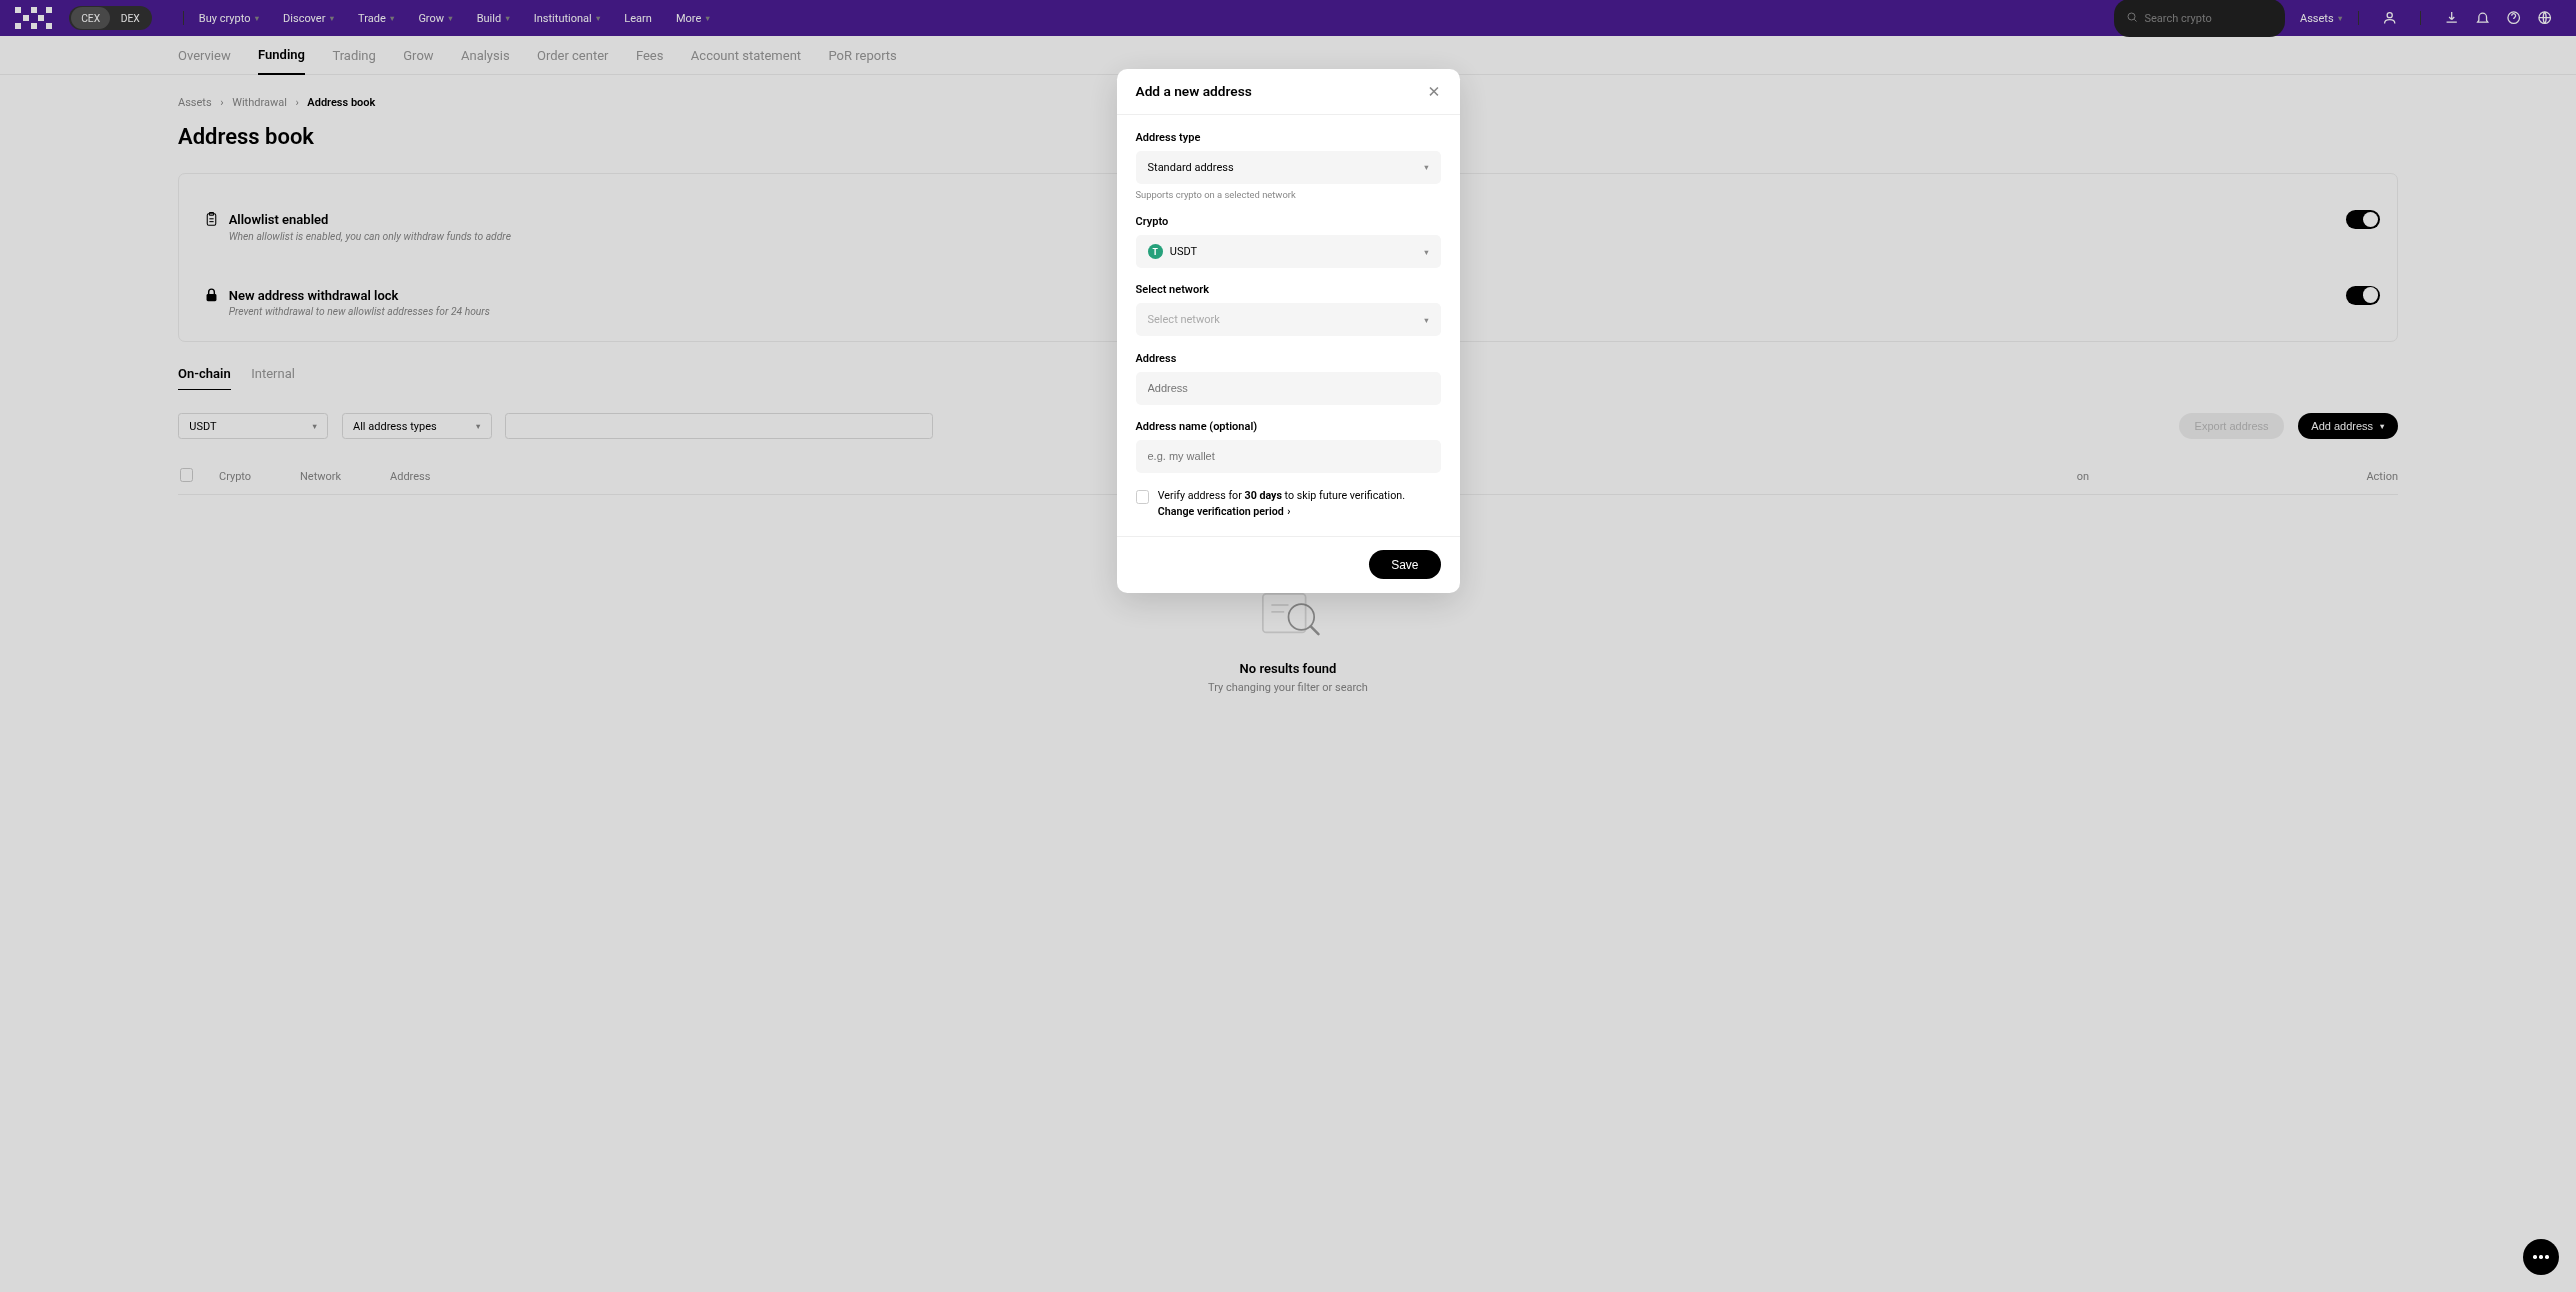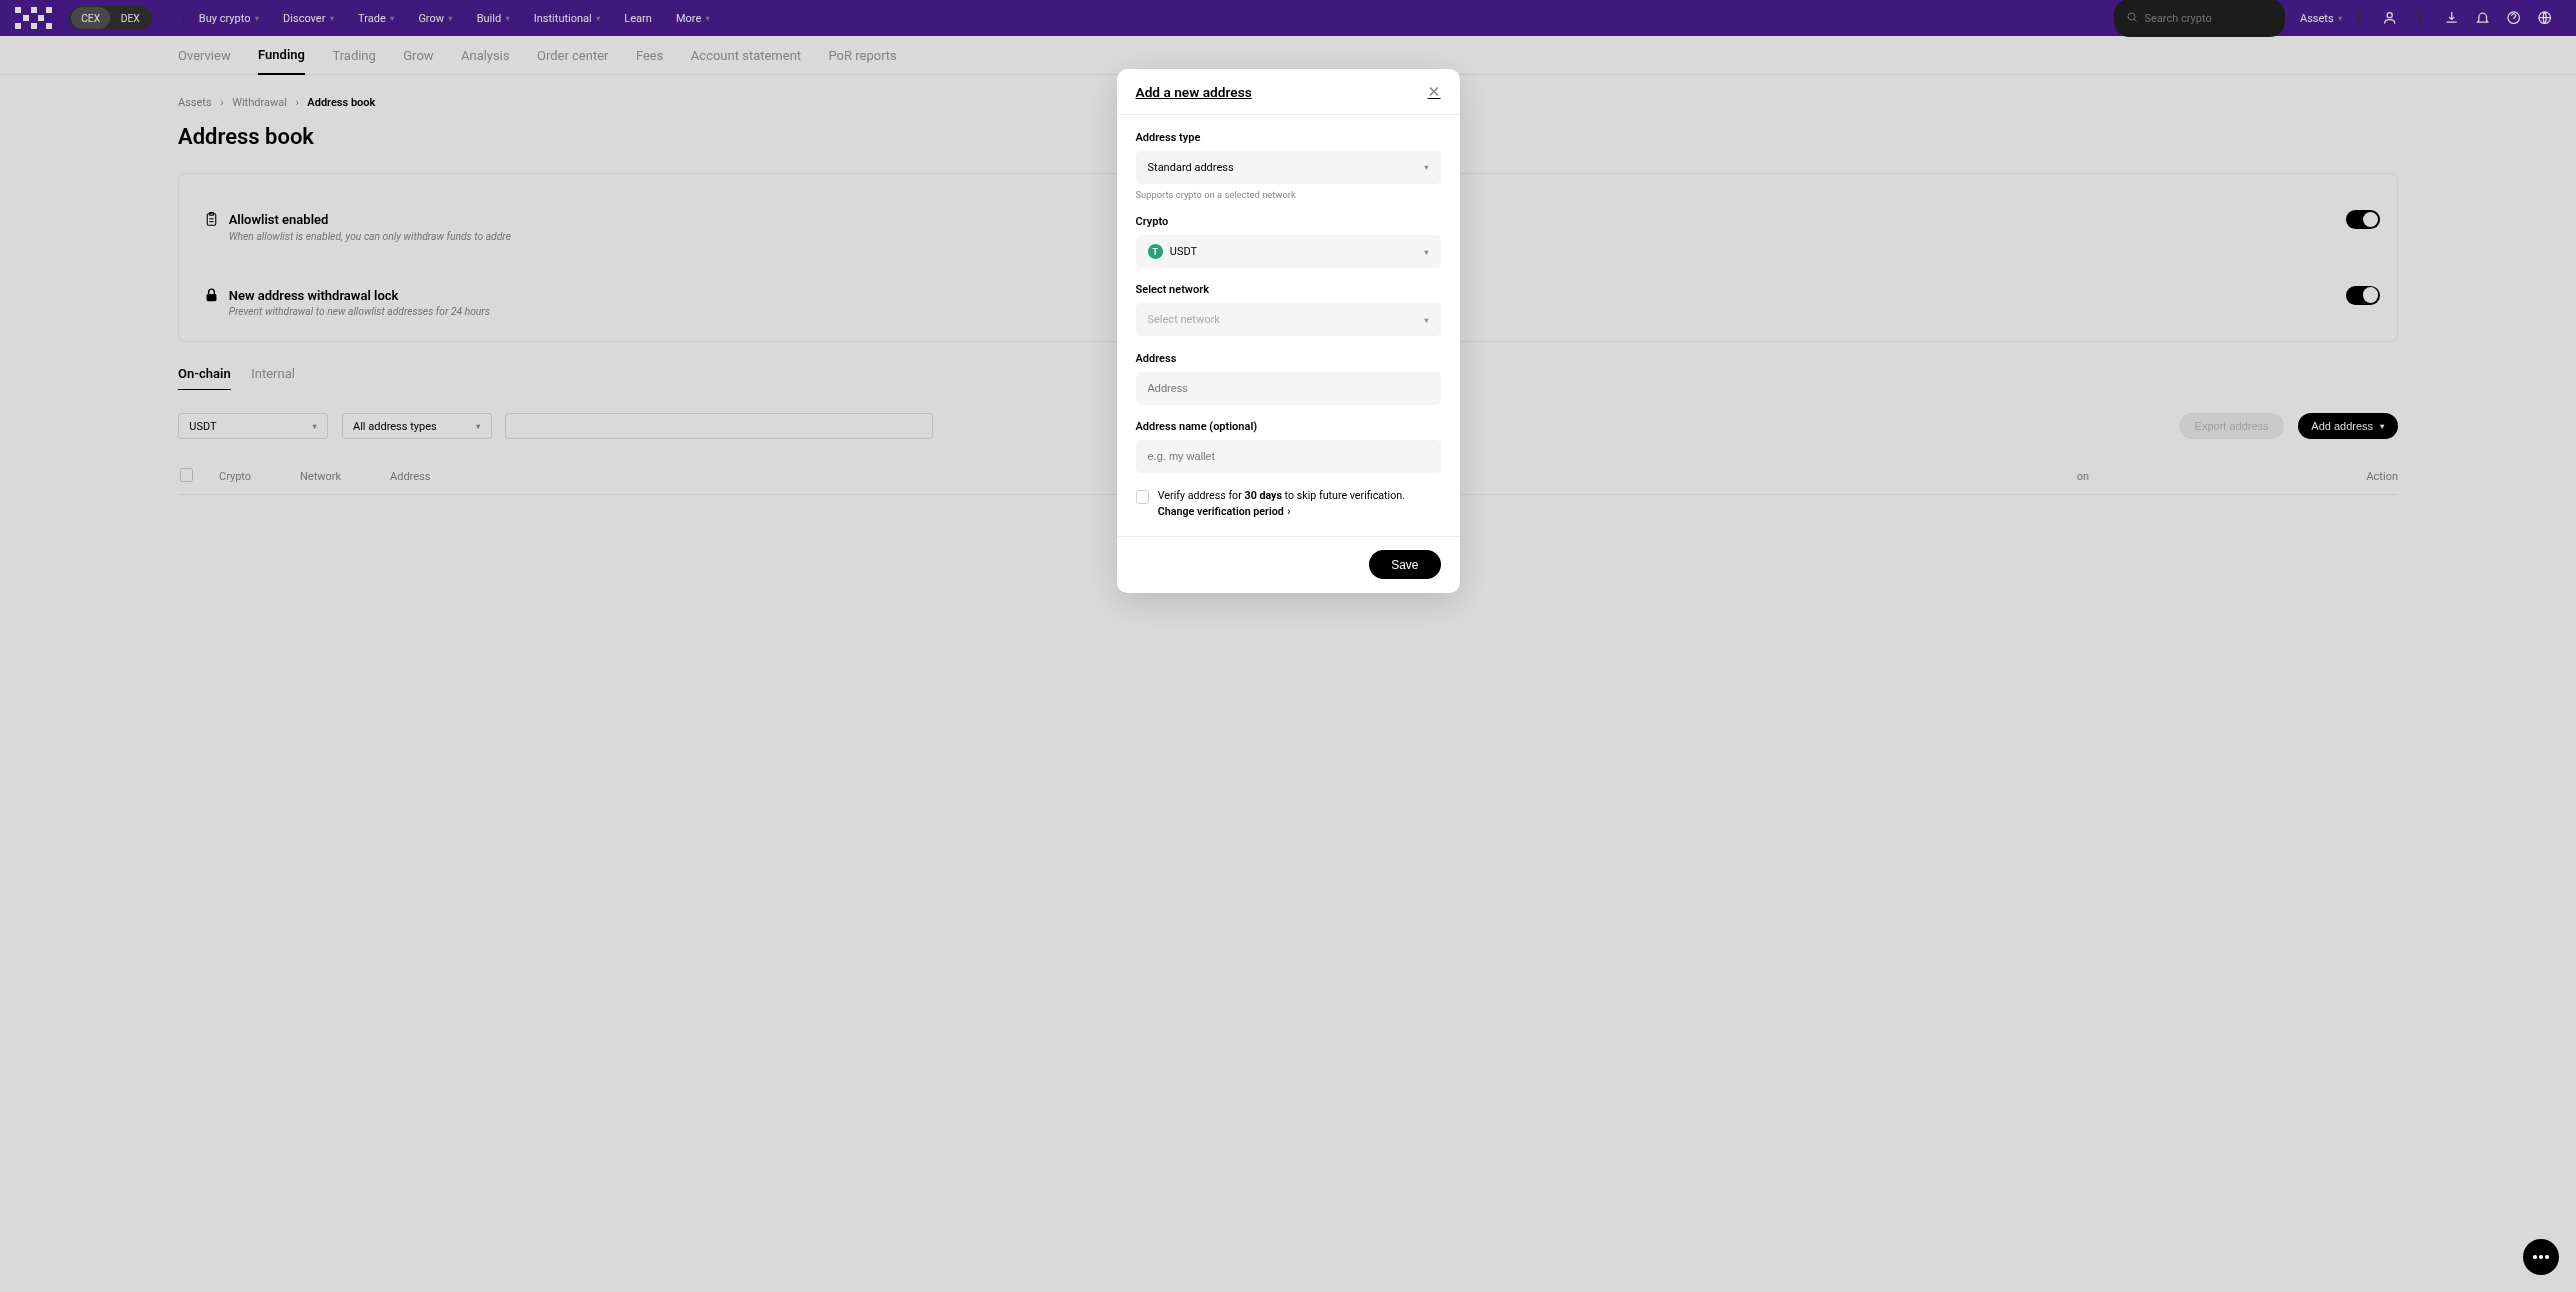--- a/index.html
+++ b/index.html
@@ -324,23 +324,21 @@
     .modal {
       width: 343px;
       background: #fff;
       border-radius: 10.3px;
       box-shadow: 0 8.6px 34px rgba(0,0,0,0.15);
     }
     .modal-header {
       padding: 13.7px 19px;
       border-bottom: 0.9px solid #eee;
       display: flex;
-      align-items: center;
       justify-content: space-between;
-      text-decoration: underline;
     }
     .modal-title {
       font-size: 13.7px;
       font-weight: 600;
     }
     .modal-close {
       cursor: pointer;
       color: #888;
       font-size: 15.4px;
     }
@@ -629,20 +627,31 @@
 
   <div class="table-head">
     <div class="th-check"><span class="checkbox"></span></div>
     <div class="th" style="flex:0 0 81px">Crypto</div>
     <div class="th" style="flex:0 0 90px">Network</div>
     <div class="th">Address</div>
     <div class="th" style="flex:0 0 43px;text-align:right">on</div>
     <div class="th-action" style="flex:0 0 309px">Action</div>
   </div>
 
+  <div class="empty-state">
+    <svg width="77" height="60" viewBox="0 0 90 70">
+      <rect x="15" y="15" width="50" height="45" rx="4" fill="none" stroke="#ddd" stroke-width="2"></rect>
+      <circle cx="60" cy="42" r="15" fill="none" stroke="#999" stroke-width="2"></circle>
+      <line x1="71" y1="53" x2="80" y2="62" stroke="#999" stroke-width="3" stroke-linecap="round"></line>
+      <line x1="25" y1="28" x2="45" y2="28" stroke="#ddd" stroke-width="2"></line>
+      <line x1="25" y1="36" x2="40" y2="36" stroke="#ddd" stroke-width="2"></line>
+    </svg>
+    <div class="empty-title">No results found</div>
+    <div class="empty-desc">Try changing your filter or search</div>
+  </div>
 </div>
 
 <div class="overlay">
   <div class="modal">
     <div class="modal-header">
       <div class="modal-title">Add a new address</div>
       <div class="modal-close">✕</div>
     </div>
     <div class="modal-body">
       <div class="field-group">

